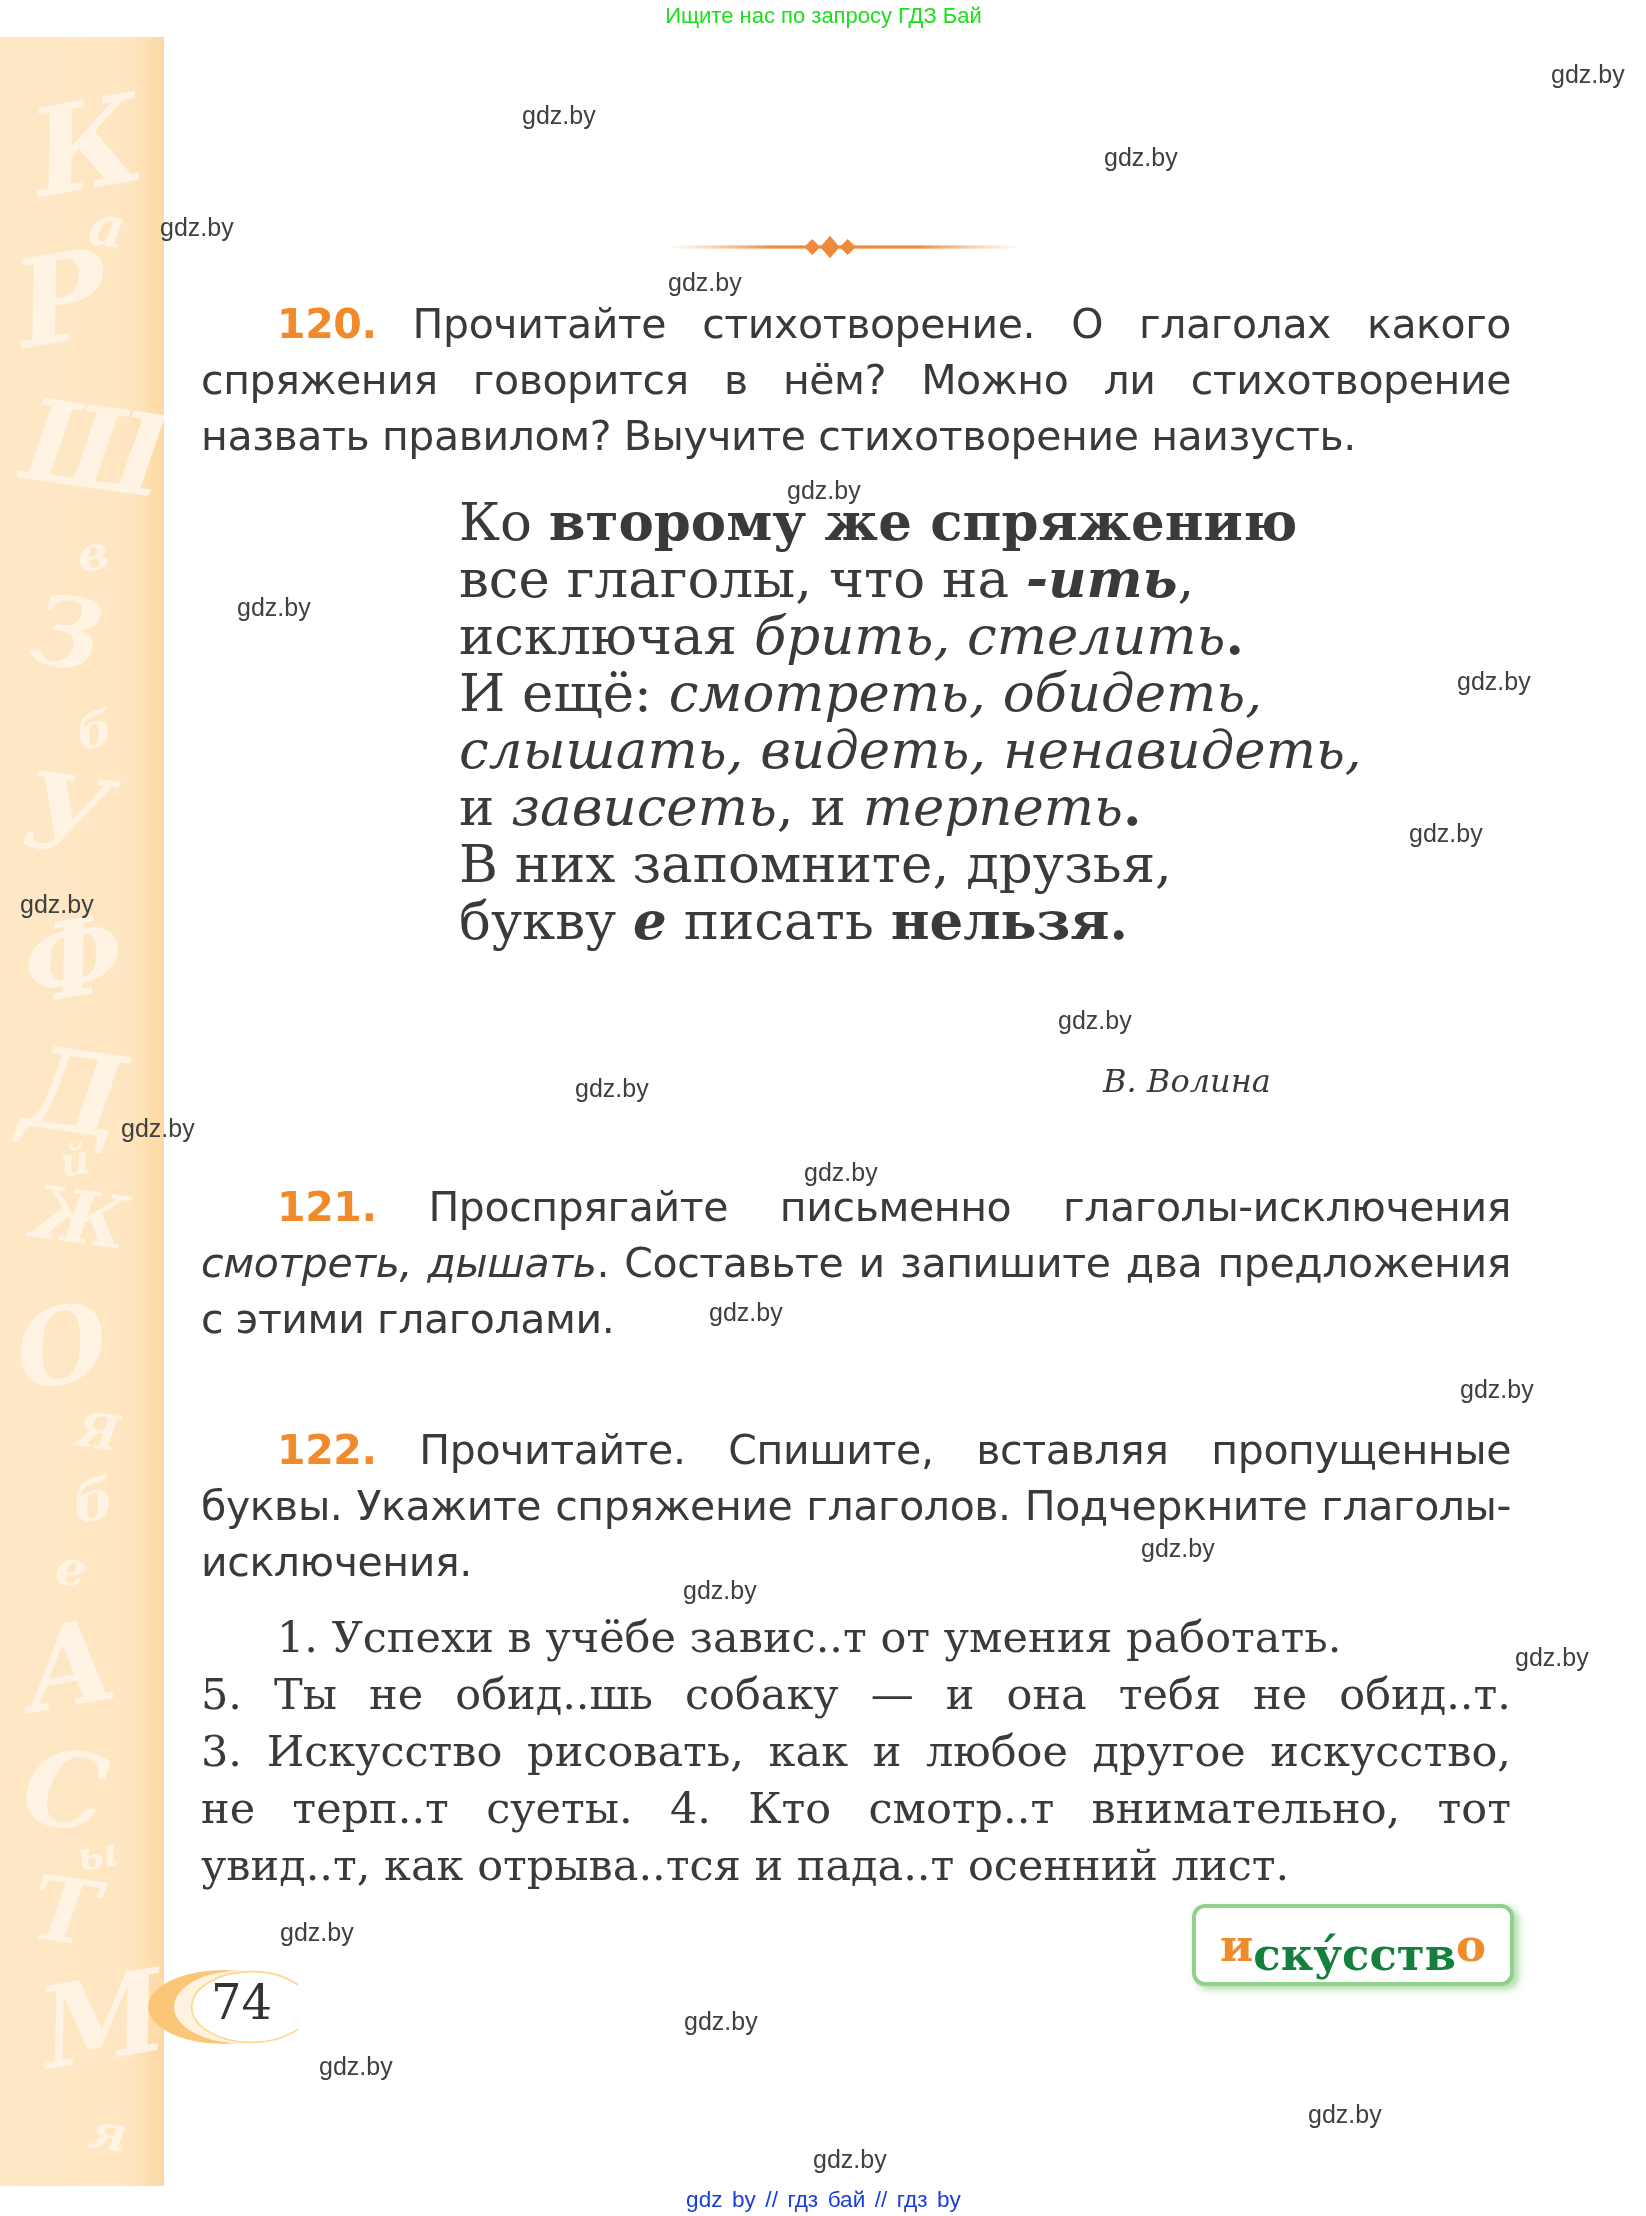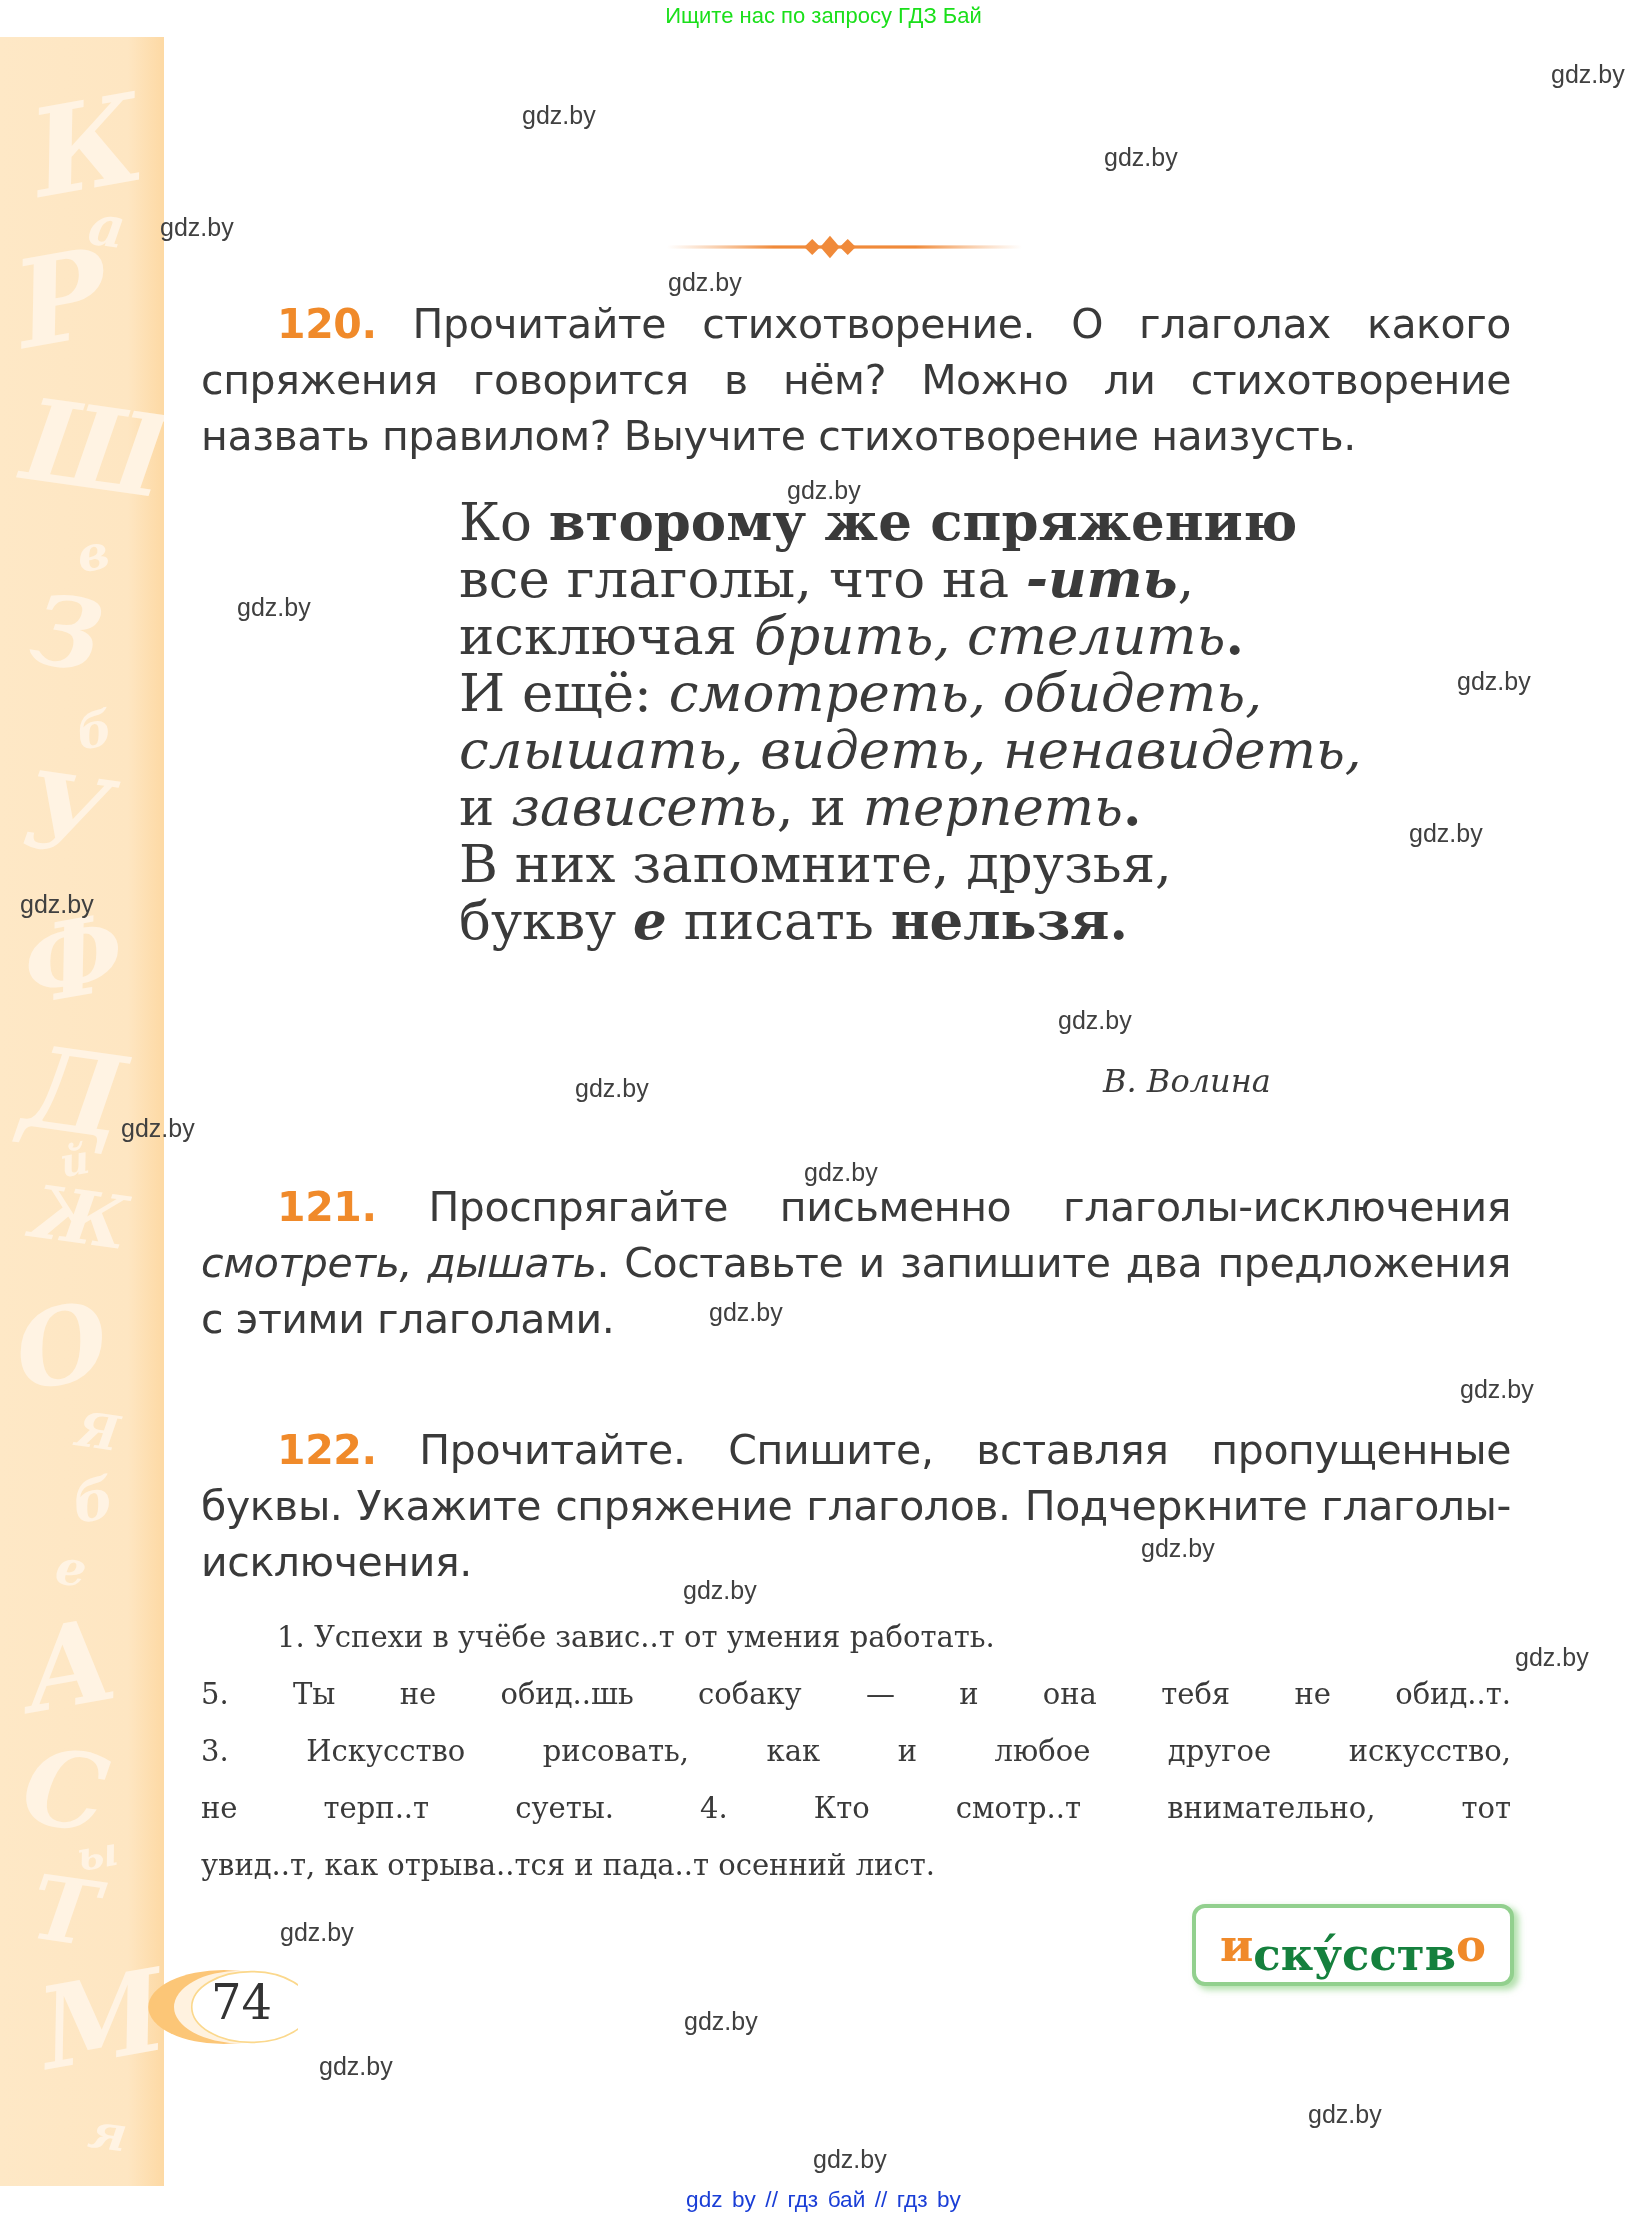--- a/index.html
+++ b/index.html
@@ -38,21 +38,21 @@
     font-size: 53px; line-height: 57px; color: #3a3a3a; white-space: nowrap;
   }
   .poem b { font-weight: bold; }
   .poem i { font-style: italic; }
   .author {
     left: 1103px; top: 1062px; font-family: "DejaVu Serif", serif;
     font-size: 32px; font-style: italic; color: #3a3a3a;
   }
   .exercise {
     left: 201px; top: 1609px; width: 1310px; font-family: "DejaVu Serif", serif;
-    font-size: 29px; line-height: 57px; color: #3a3a3a; text-align: justify;
+    font-size: 43px; line-height: 57px; color: #3a3a3a; text-align: justify;
   }
   .exercise .first { margin-left: 76px; }
   .vocab {
     left: 1192px; top: 1904px; width: 314px; height: 74px;
     border: 4px solid #92d08e; border-radius: 13px; background: #fff;
     box-shadow: 4.8px 3.2px 6.4px rgba(120,200,110,0.55);
     display: flex; align-items: center; justify-content: center;
     font-family: "DejaVu Serif", serif; font-weight: bold; font-size: 45px;
   }
   .vocab .hl { color: #f08a2a; }

